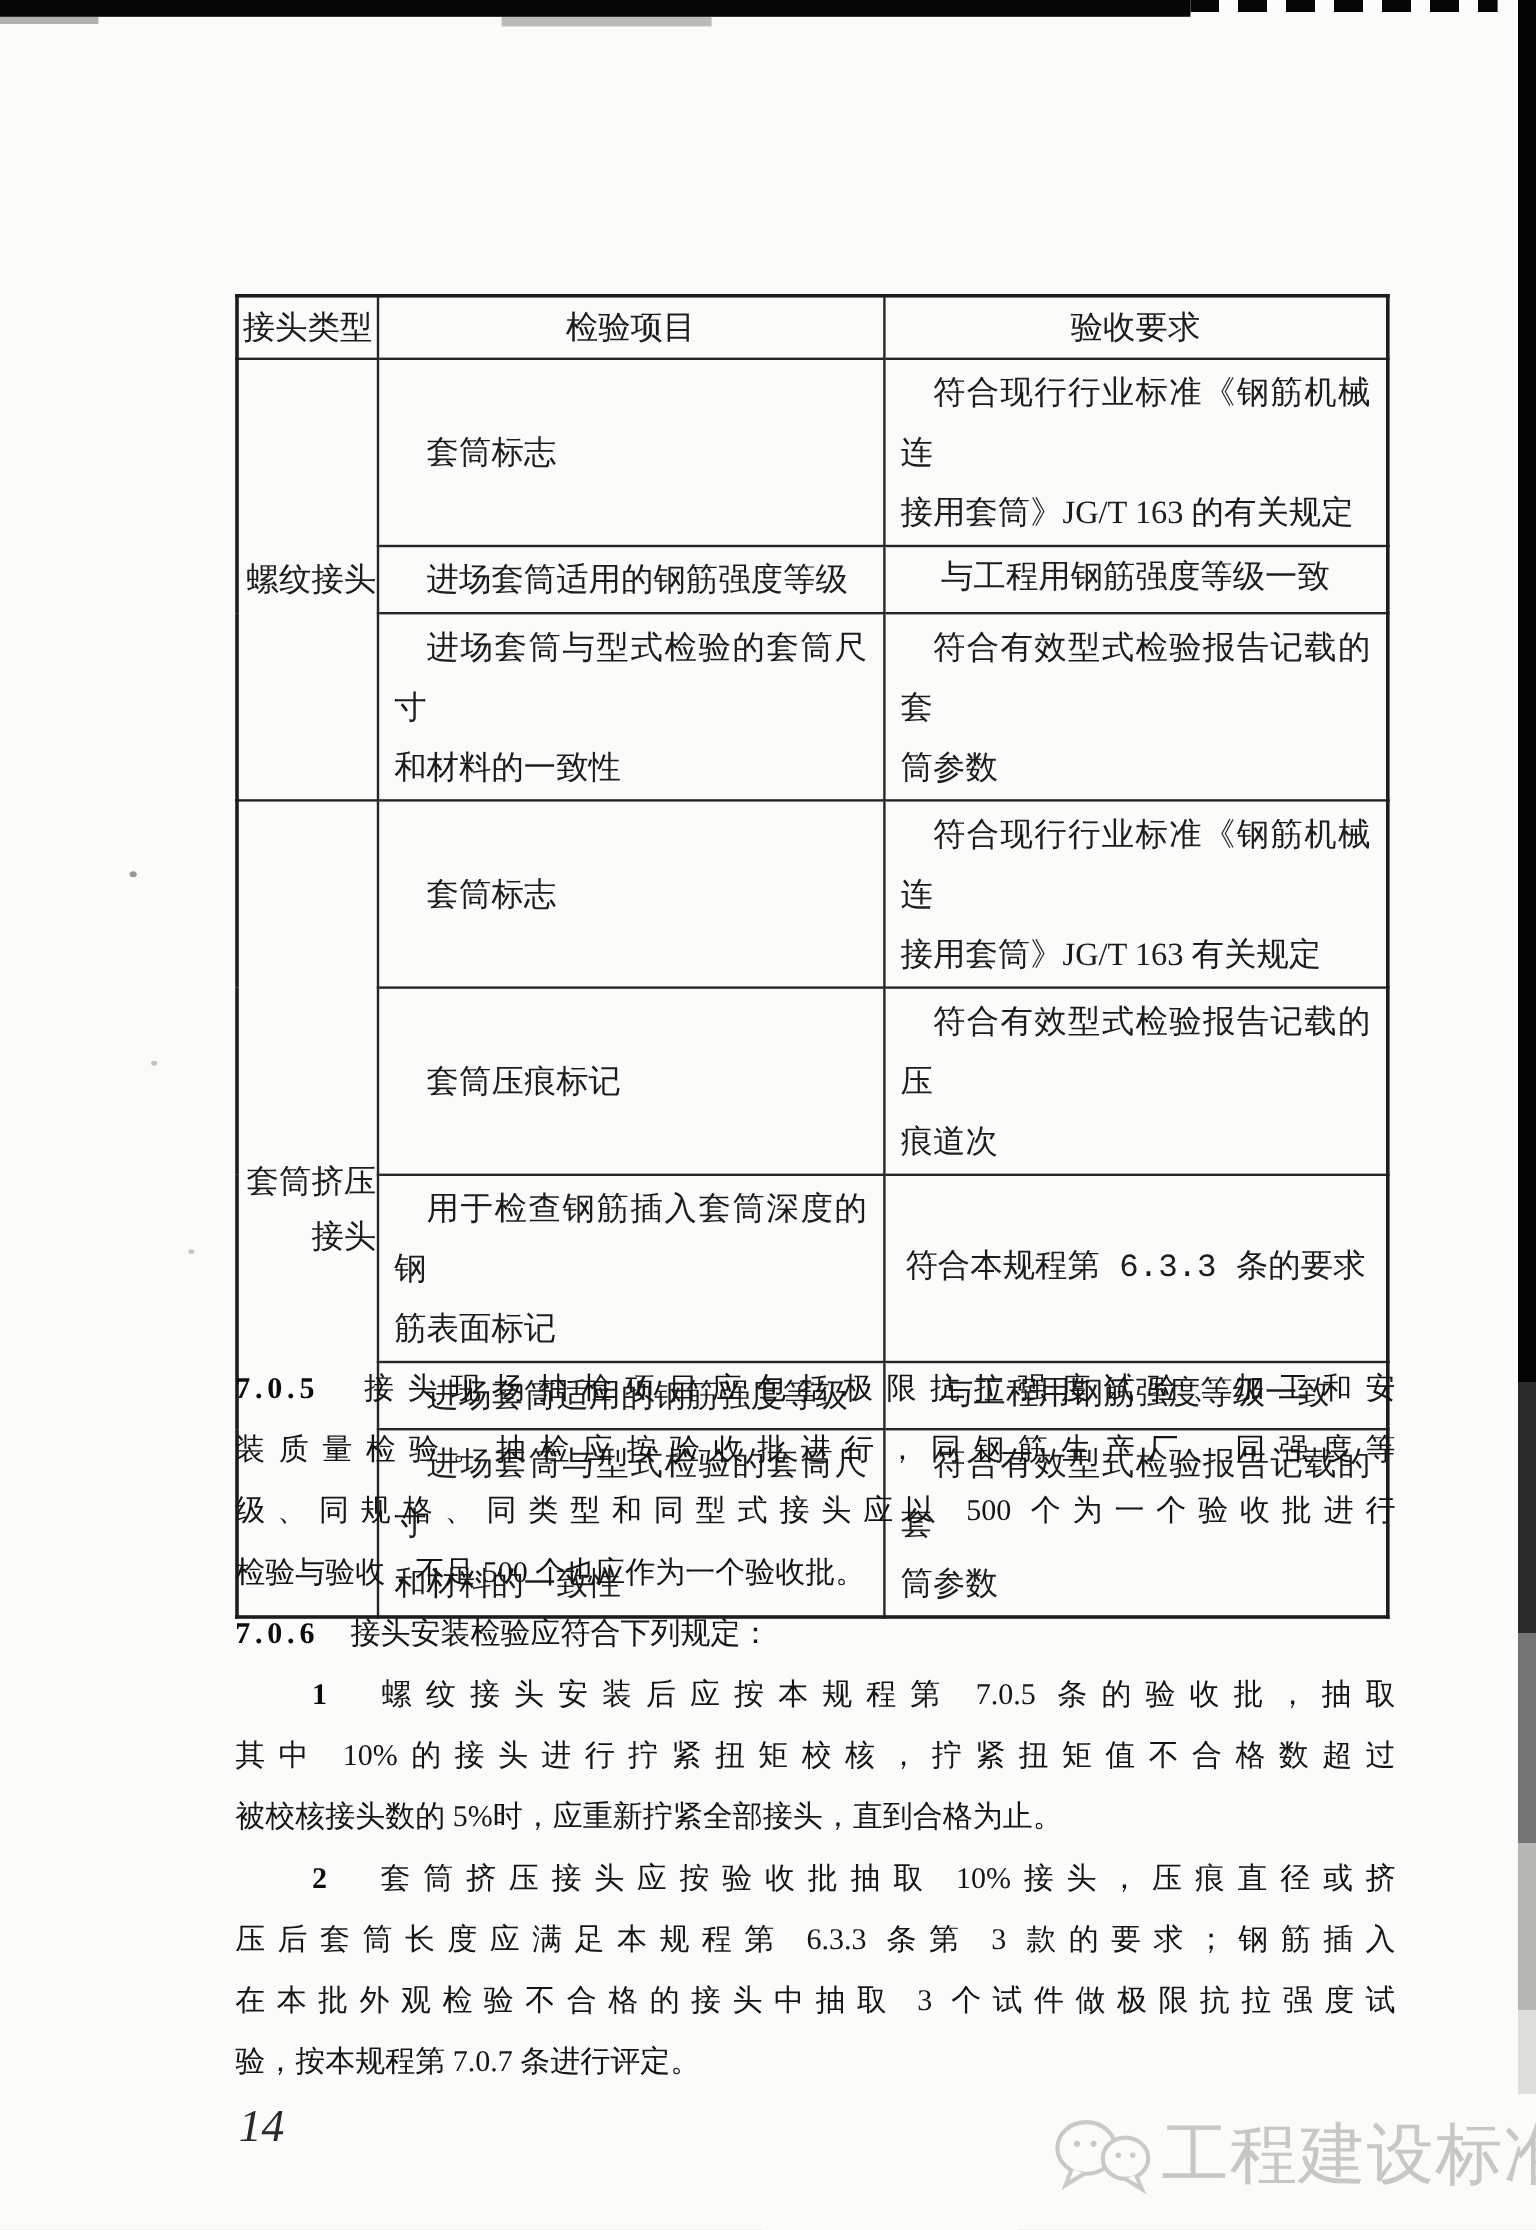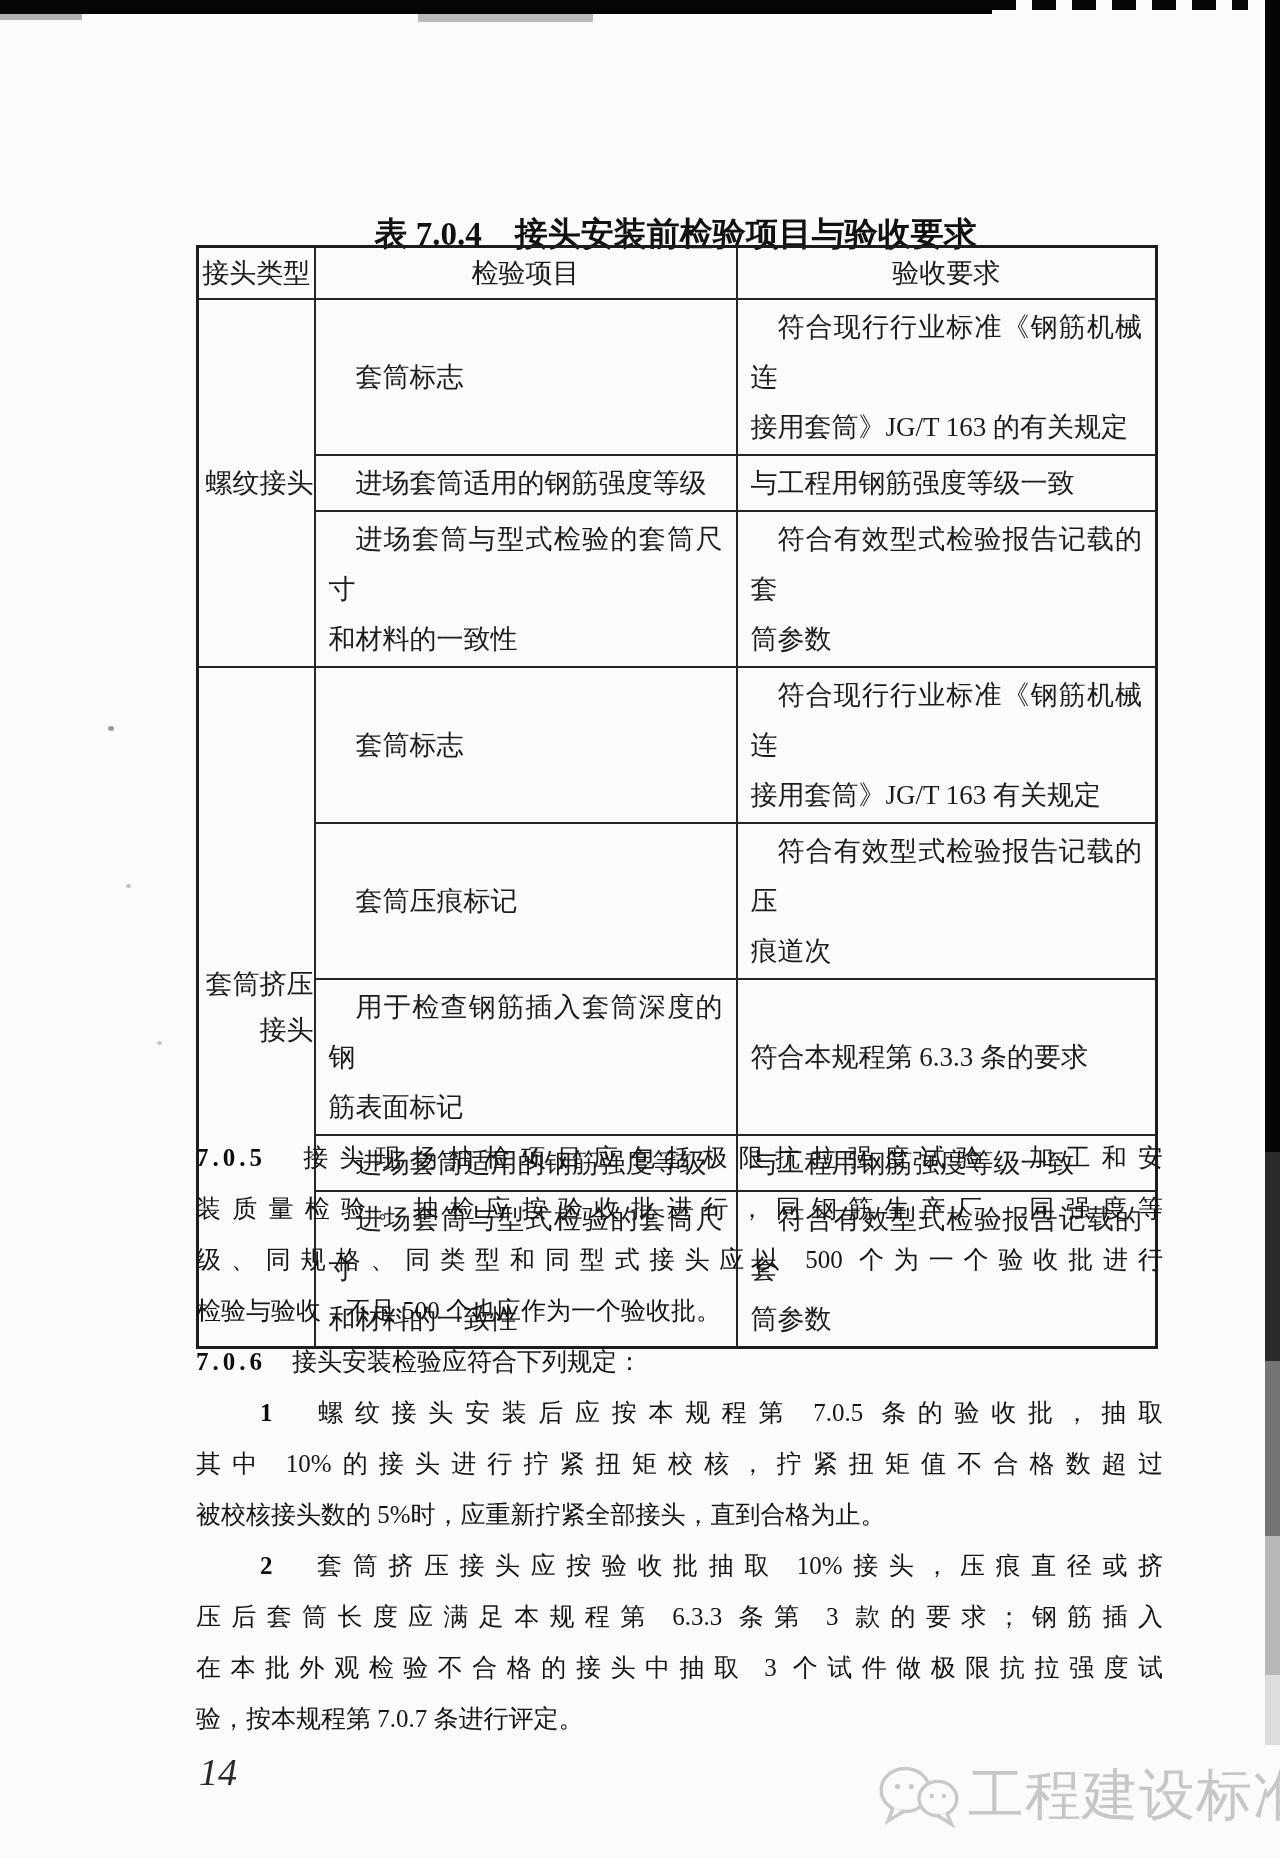--- a/index.html
+++ b/index.html
@@ -39,21 +39,21 @@
   table.insp tbody tr:nth-child(5){height:99px;}
   table.insp tbody tr:nth-child(6){height:99px;}
   table.insp tbody tr:nth-child(7){height:55px;}
   table.insp tbody tr:nth-child(8){height:108px;}
   th.hc{text-align:center;}
   td.typecell{text-align:right;font-size:27px;line-height:46px;padding:0 4px;}
   .cellwrap{padding:0 13px;}
   .cl{line-height:50px;text-align:left;}
   .cl.ind{text-indent:27px;}
   .cl.str{text-align:justify;text-align-last:justify;}
-  .cl.ctr{text-indent:0;}
+  .cl.ctr{text-align:center;text-indent:0;font-family:Liberation Mono, monospace;}
   
   .bodytext{position:absolute;left:196px;top:1132px;width:967px;font-size:25px;line-height:51px;color:#151515;}
   .bl{height:51px;overflow:hidden;}
   .bl.str{text-align:justify;text-align-last:justify;}
   .slabel{font-weight:bold;letter-spacing:4px;margin-right:26px;color:#0d0d0d;}
   .ilabel{font-weight:bold;margin-right:34px;color:#0d0d0d;}
   .bl.item1st{padding-left:64px;}
   
   .pagenum{position:absolute;left:199px;top:1750px;font-size:38px;font-style:italic;color:#2a2a2a;
     font-family:"Liberation Serif","DejaVu Serif",serif;}
@@ -69,21 +69,20 @@
 
   <div class="art-top"></div>
   <div class="art-top-dash"></div>
   <div class="art-top-smudge1"></div>
   <div class="art-top-smudge2"></div>
   <div class="art-right"></div>
   <div class="speck speck1"></div>
   <div class="speck speck2"></div>
   <div class="speck speck3"></div>
 
-  <div class="doc-title">表 7.0.4　接头安装前检验项目与验收要求</div>
 
   <table class="insp">
     <colgroup>
         <col class="c1">
         <col class="c2">
         <col class="c3">
       </colgroup>
     <thead>
       <tr>
         <th class="hc">接头类型</th>

